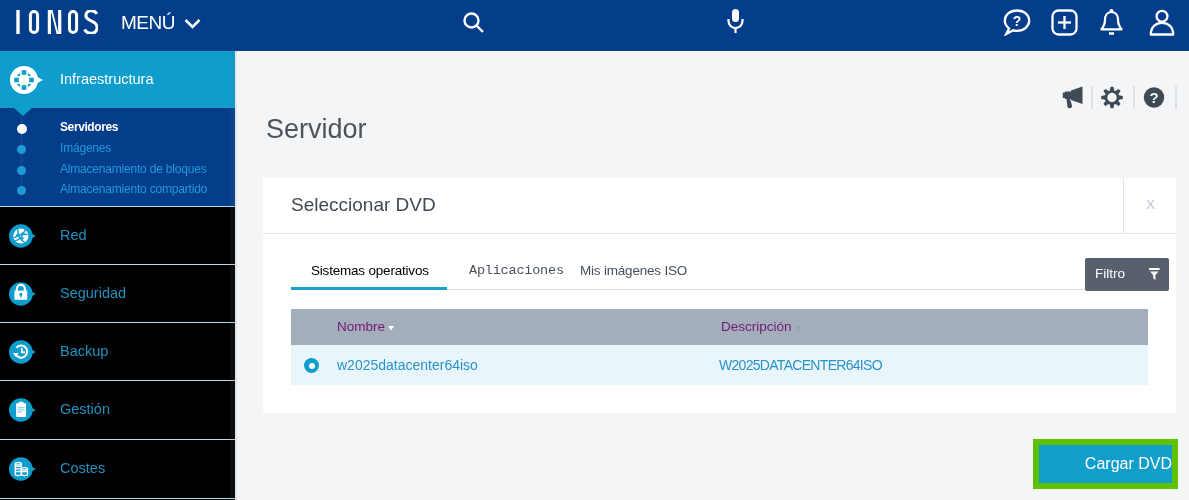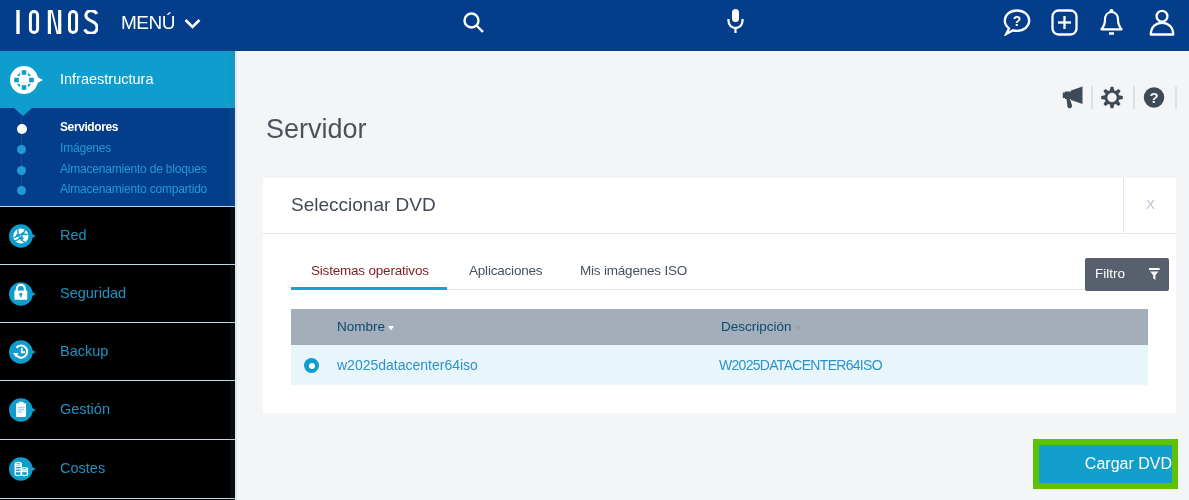--- a/index.html
+++ b/index.html
@@ -34,28 +34,28 @@
   #topicons { position:absolute; right:12px; top:34px; }
   h1 { position:absolute; left:31px; top:63px; font-size:27px; font-weight:400; color:#4b545c; }
 
   #card { position:absolute; left:28px; top:127px; width:913px; height:235px; background:#fff; }
   #cardhead { position:absolute; left:0; top:0; width:913px; height:56px; border-bottom:1px solid #e3e6ea; }
   #cardhead .t { position:absolute; left:28px; top:16px; font-size:19px; color:#424b54; }
   #xbox { position:absolute; right:0; top:0; width:53px; height:56px; border-left:1px solid #e3e6ea; }
   #xbox span { position:absolute; left:22px; top:19px; color:#b9c3d2; font-size:13.5px; }
 
   .tab { position:absolute; top:85px; font-size:13.5px; letter-spacing:-0.2px; color:#47525e; }
-  #tab1 { left:48px; color:#7f1d1d; }
-  #tab2 { left:206px; }
+  #tab1 { left:48px; color:#000000; }
+  #tab2 { left:206px;font-family:Liberation Mono, monospace; }
   #tab3 { left:317px; }
   #tabline { position:absolute; left:28px; top:111px; width:857px; height:1px; background:#dfe3e7; }
   #tabul { position:absolute; left:28px; top:109px; width:156px; height:3px; background:#16a4ca; }
   #filtro { position:absolute; left:822px; top:80px; width:84px; height:33px; background:#57606c; border-radius:2px; color:#fff; font-size:13.5px; }
 
-  #thead { position:absolute; left:28px; top:131px; width:857px; height:36px; background:#a4aeba; color:#0c4a6e; font-size:13.5px;padding-left:18px; }
+  #thead { position:absolute; left:28px; top:131px; width:857px; height:36px; background:#a4aeba; color:#701a75; font-size:13.5px;padding-left:18px; }
   #thead .c1 { position:absolute; left:46px; top:10px; }
   #thead .c2 { position:absolute; left:430px; top:10px; }
   #trow { position:absolute; left:28px; top:167px; width:857px; height:40px; background:#e8f6fc; font-size:14px; color:#2a93c8; }
   #trow .c1 { position:absolute; left:46px; top:12px; }
   #trow .c2 { position:absolute; left:428px; top:12px; letter-spacing:-0.7px; }
   #radio { position:absolute; left:13px; top:13px; width:15px; height:15px; border-radius:50%; background:#0e9dcc; }
   #radio:before { content:""; position:absolute; left:4.5px; top:4.5px; width:6px; height:6px; border-radius:50%; background:#fff; }
 
   #btnwrap { position:absolute; left:798px; top:388px; width:145px; height:50px; background:#5ec103; }
   #btn { position:absolute; left:6px; top:6px; width:133px; height:38px; background:#129ecb; color:#fff; font-size:16px; text-align:right; line-height:38px; }

